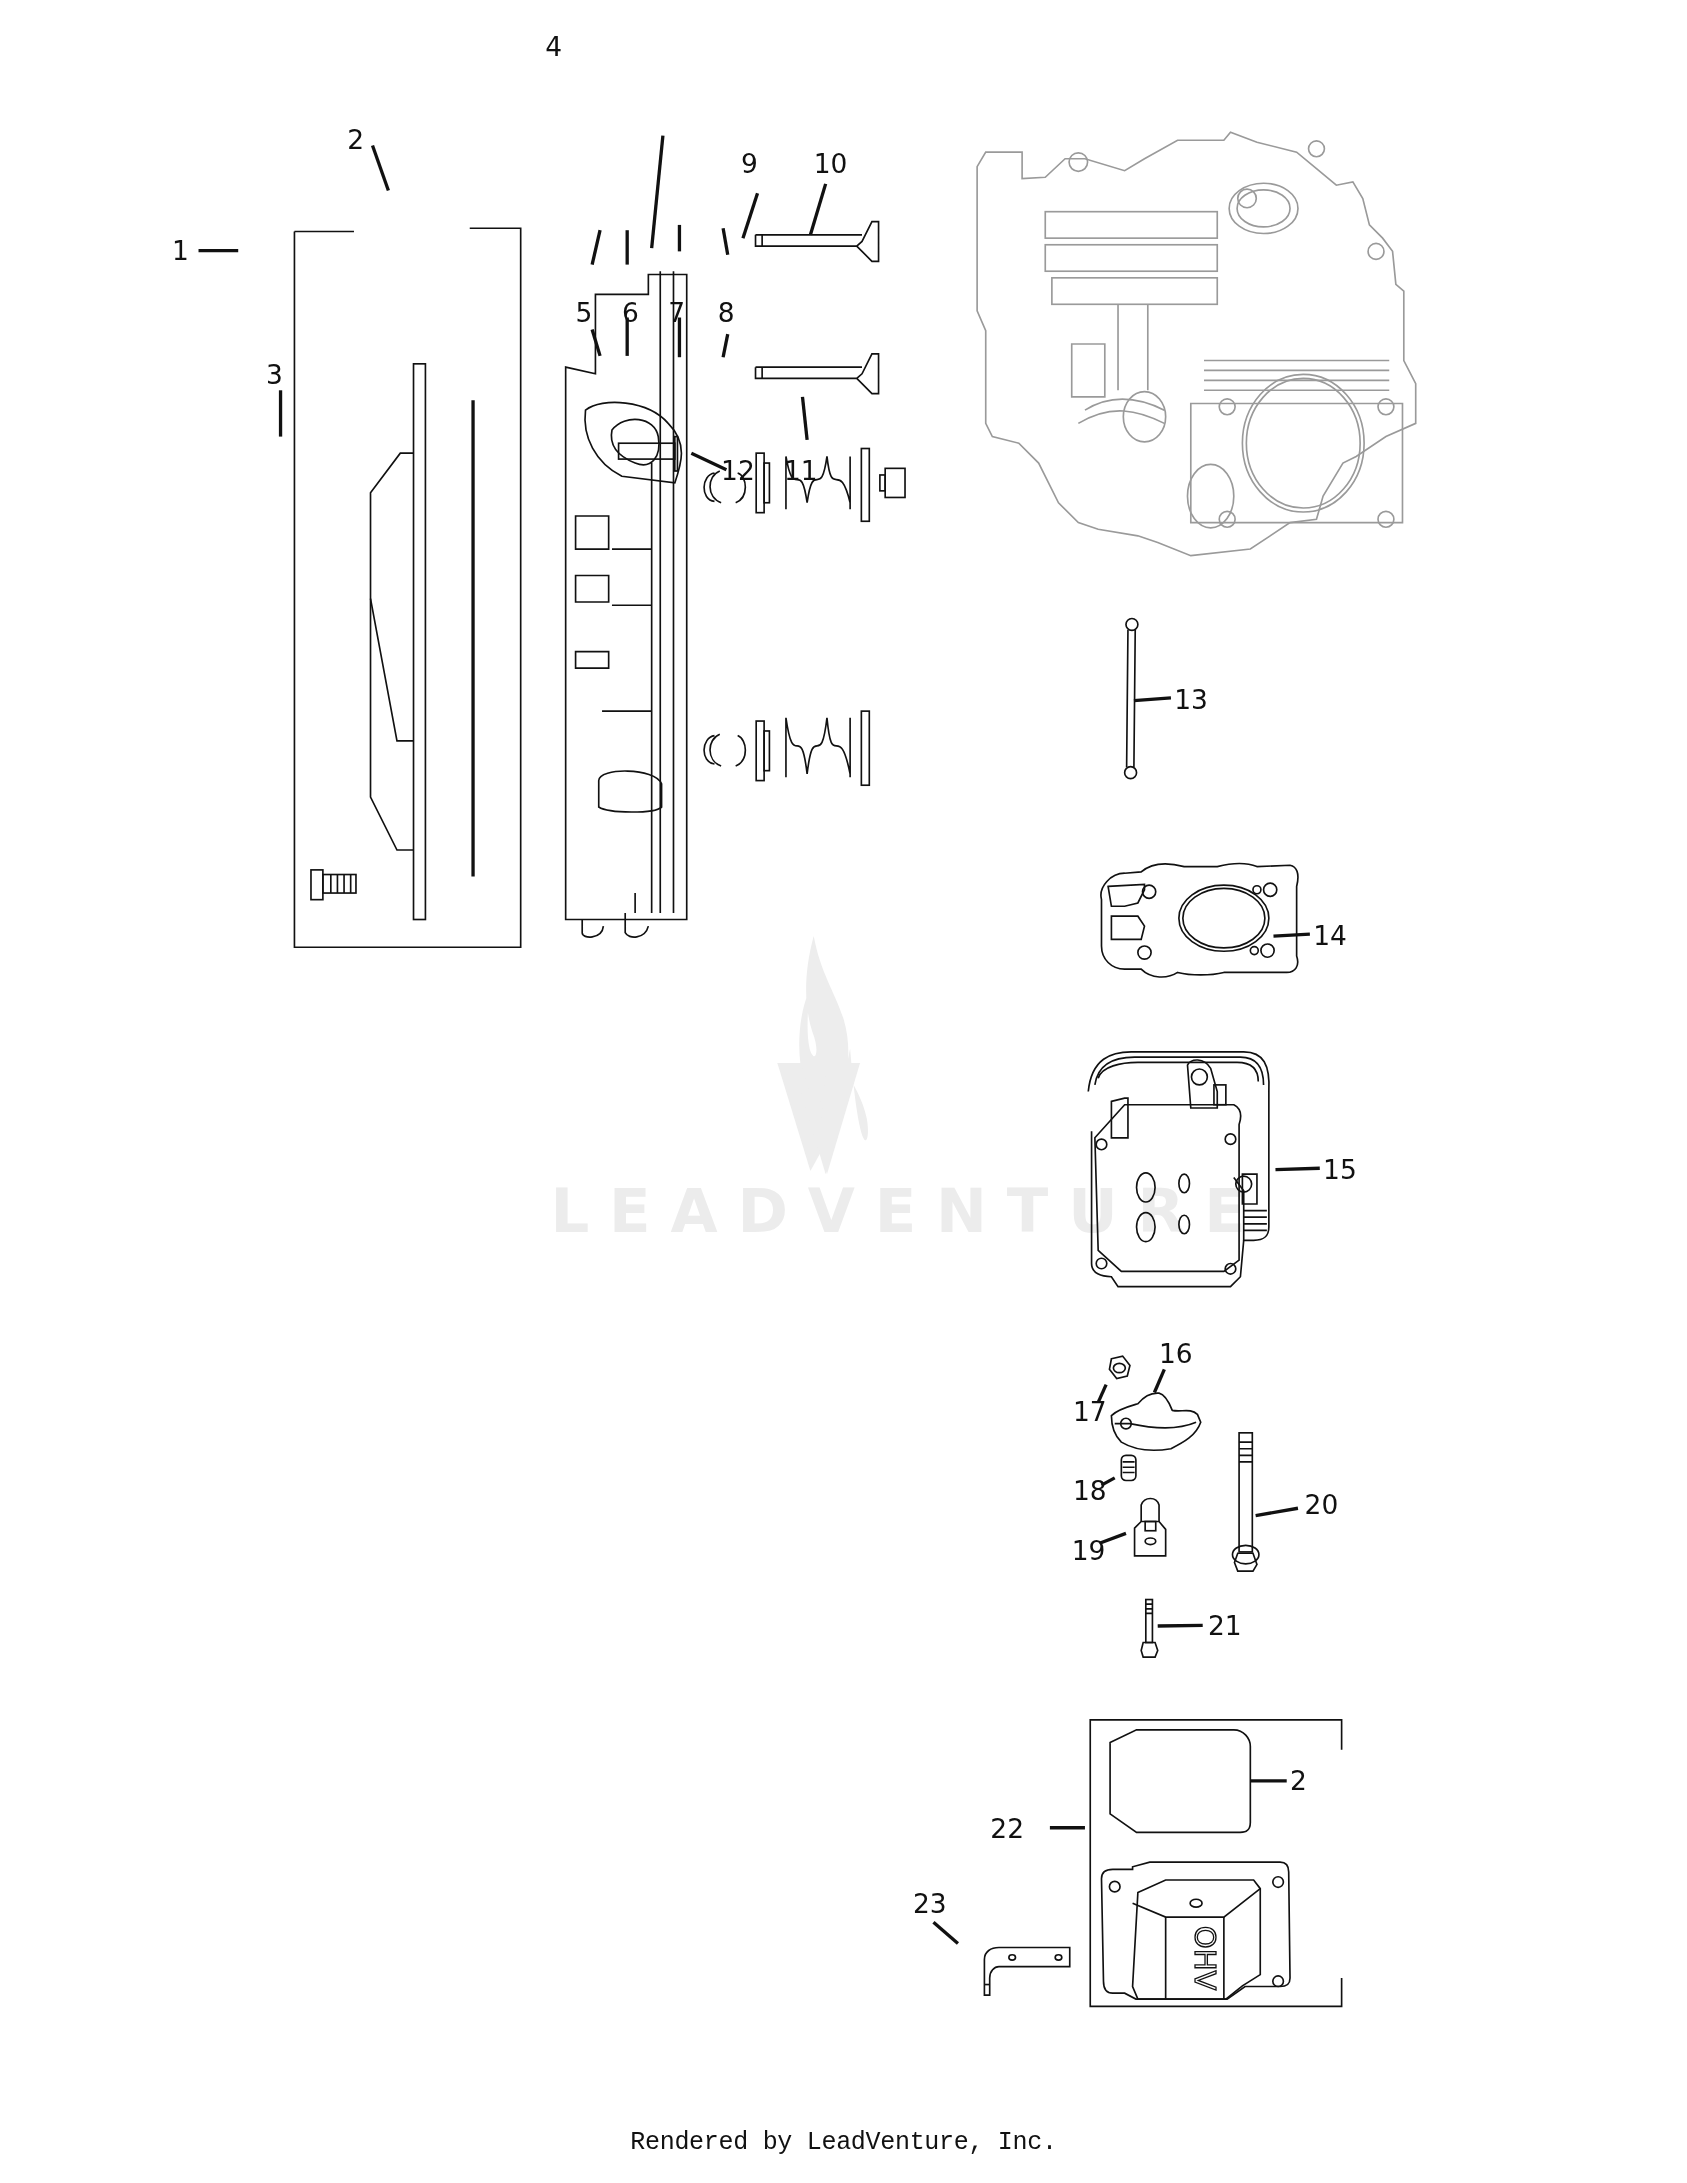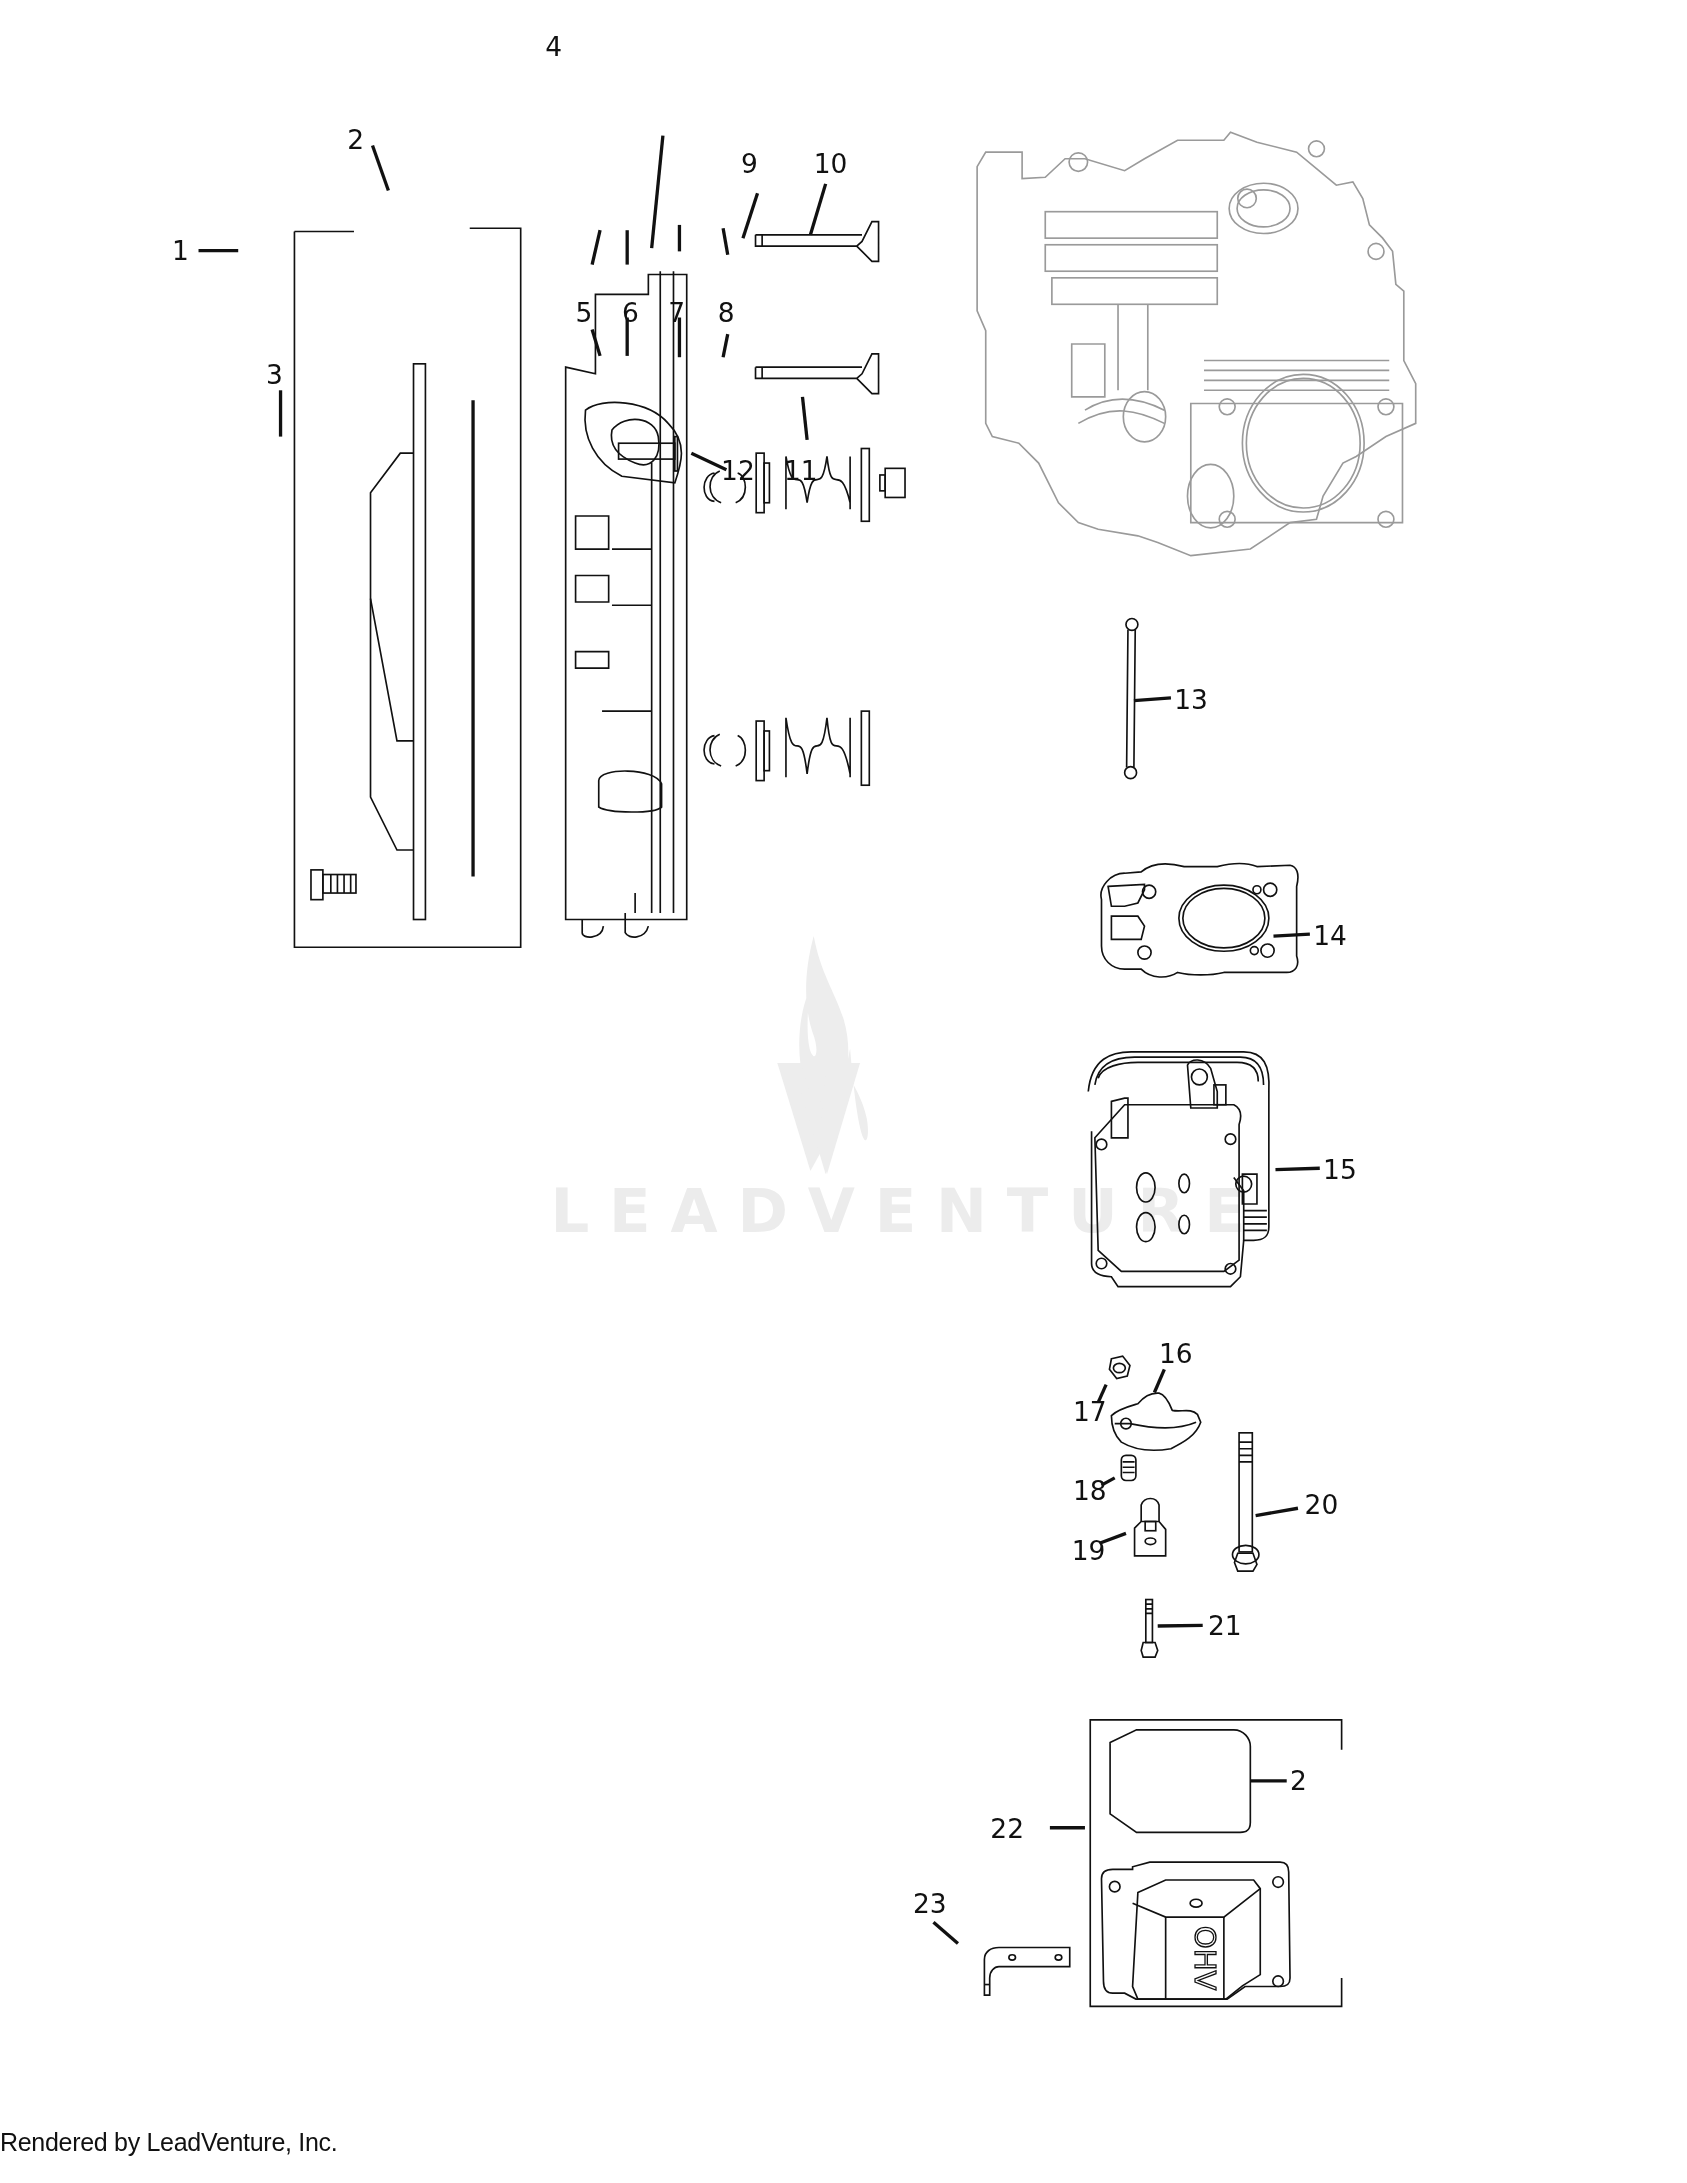--- a/index.html
+++ b/index.html
@@ -1,20 +1,20 @@
 <!DOCTYPE html>
 <html style="font-size:10.6px"><head>
 <meta charset="utf-8">
 <style>
   html, body { margin: 0; padding: 0; background: #ffffff; }
   body { width: 1687px; height: 2183px; position: relative; overflow: hidden; font-family: "DejaVu Sans", sans-serif; }
   #stage { position: absolute; left: 0; top: 0; width: 1687px; height: 2183px; }
   .callout { font-family: "DejaVu Sans", sans-serif; font-size: 40px; fill: #111; }
-  .footer { position: absolute; left: 0; width: 1687px; top: 2128px; 
-            font-family: Liberation Sans, sans-serif; font-size: 25px; color: #111; letter-spacing: -0.3px; }
+  .footer { position: absolute; left: 0; width: 1687px; top: 2128px; text-align: center;
+            font-family: Liberation Mono, monospace; font-size: 25px; color: #111; letter-spacing: -0.3px; }
   .wm-text { font-family: "DejaVu Sans", sans-serif; font-weight: bold; font-size: 92px; fill: #ececec; letter-spacing: 30px; }
 </style>
 </head>
 <body>
 
 <svg id="stage" viewBox="0 0 2550 3300" xmlns="http://www.w3.org/2000/svg">
 
   <g>
     <g fill="#ededed">
       <path d="M1230 1415 C1225 1470 1222 1510 1232 1540 C1260 1600 1300 1640 1310 1690 C1318 1730 1300 1770 1285 1585 C1270 1660 1265 1700 1250 1640 C1240 1600 1245 1560 1230 1500 Z"></path>

